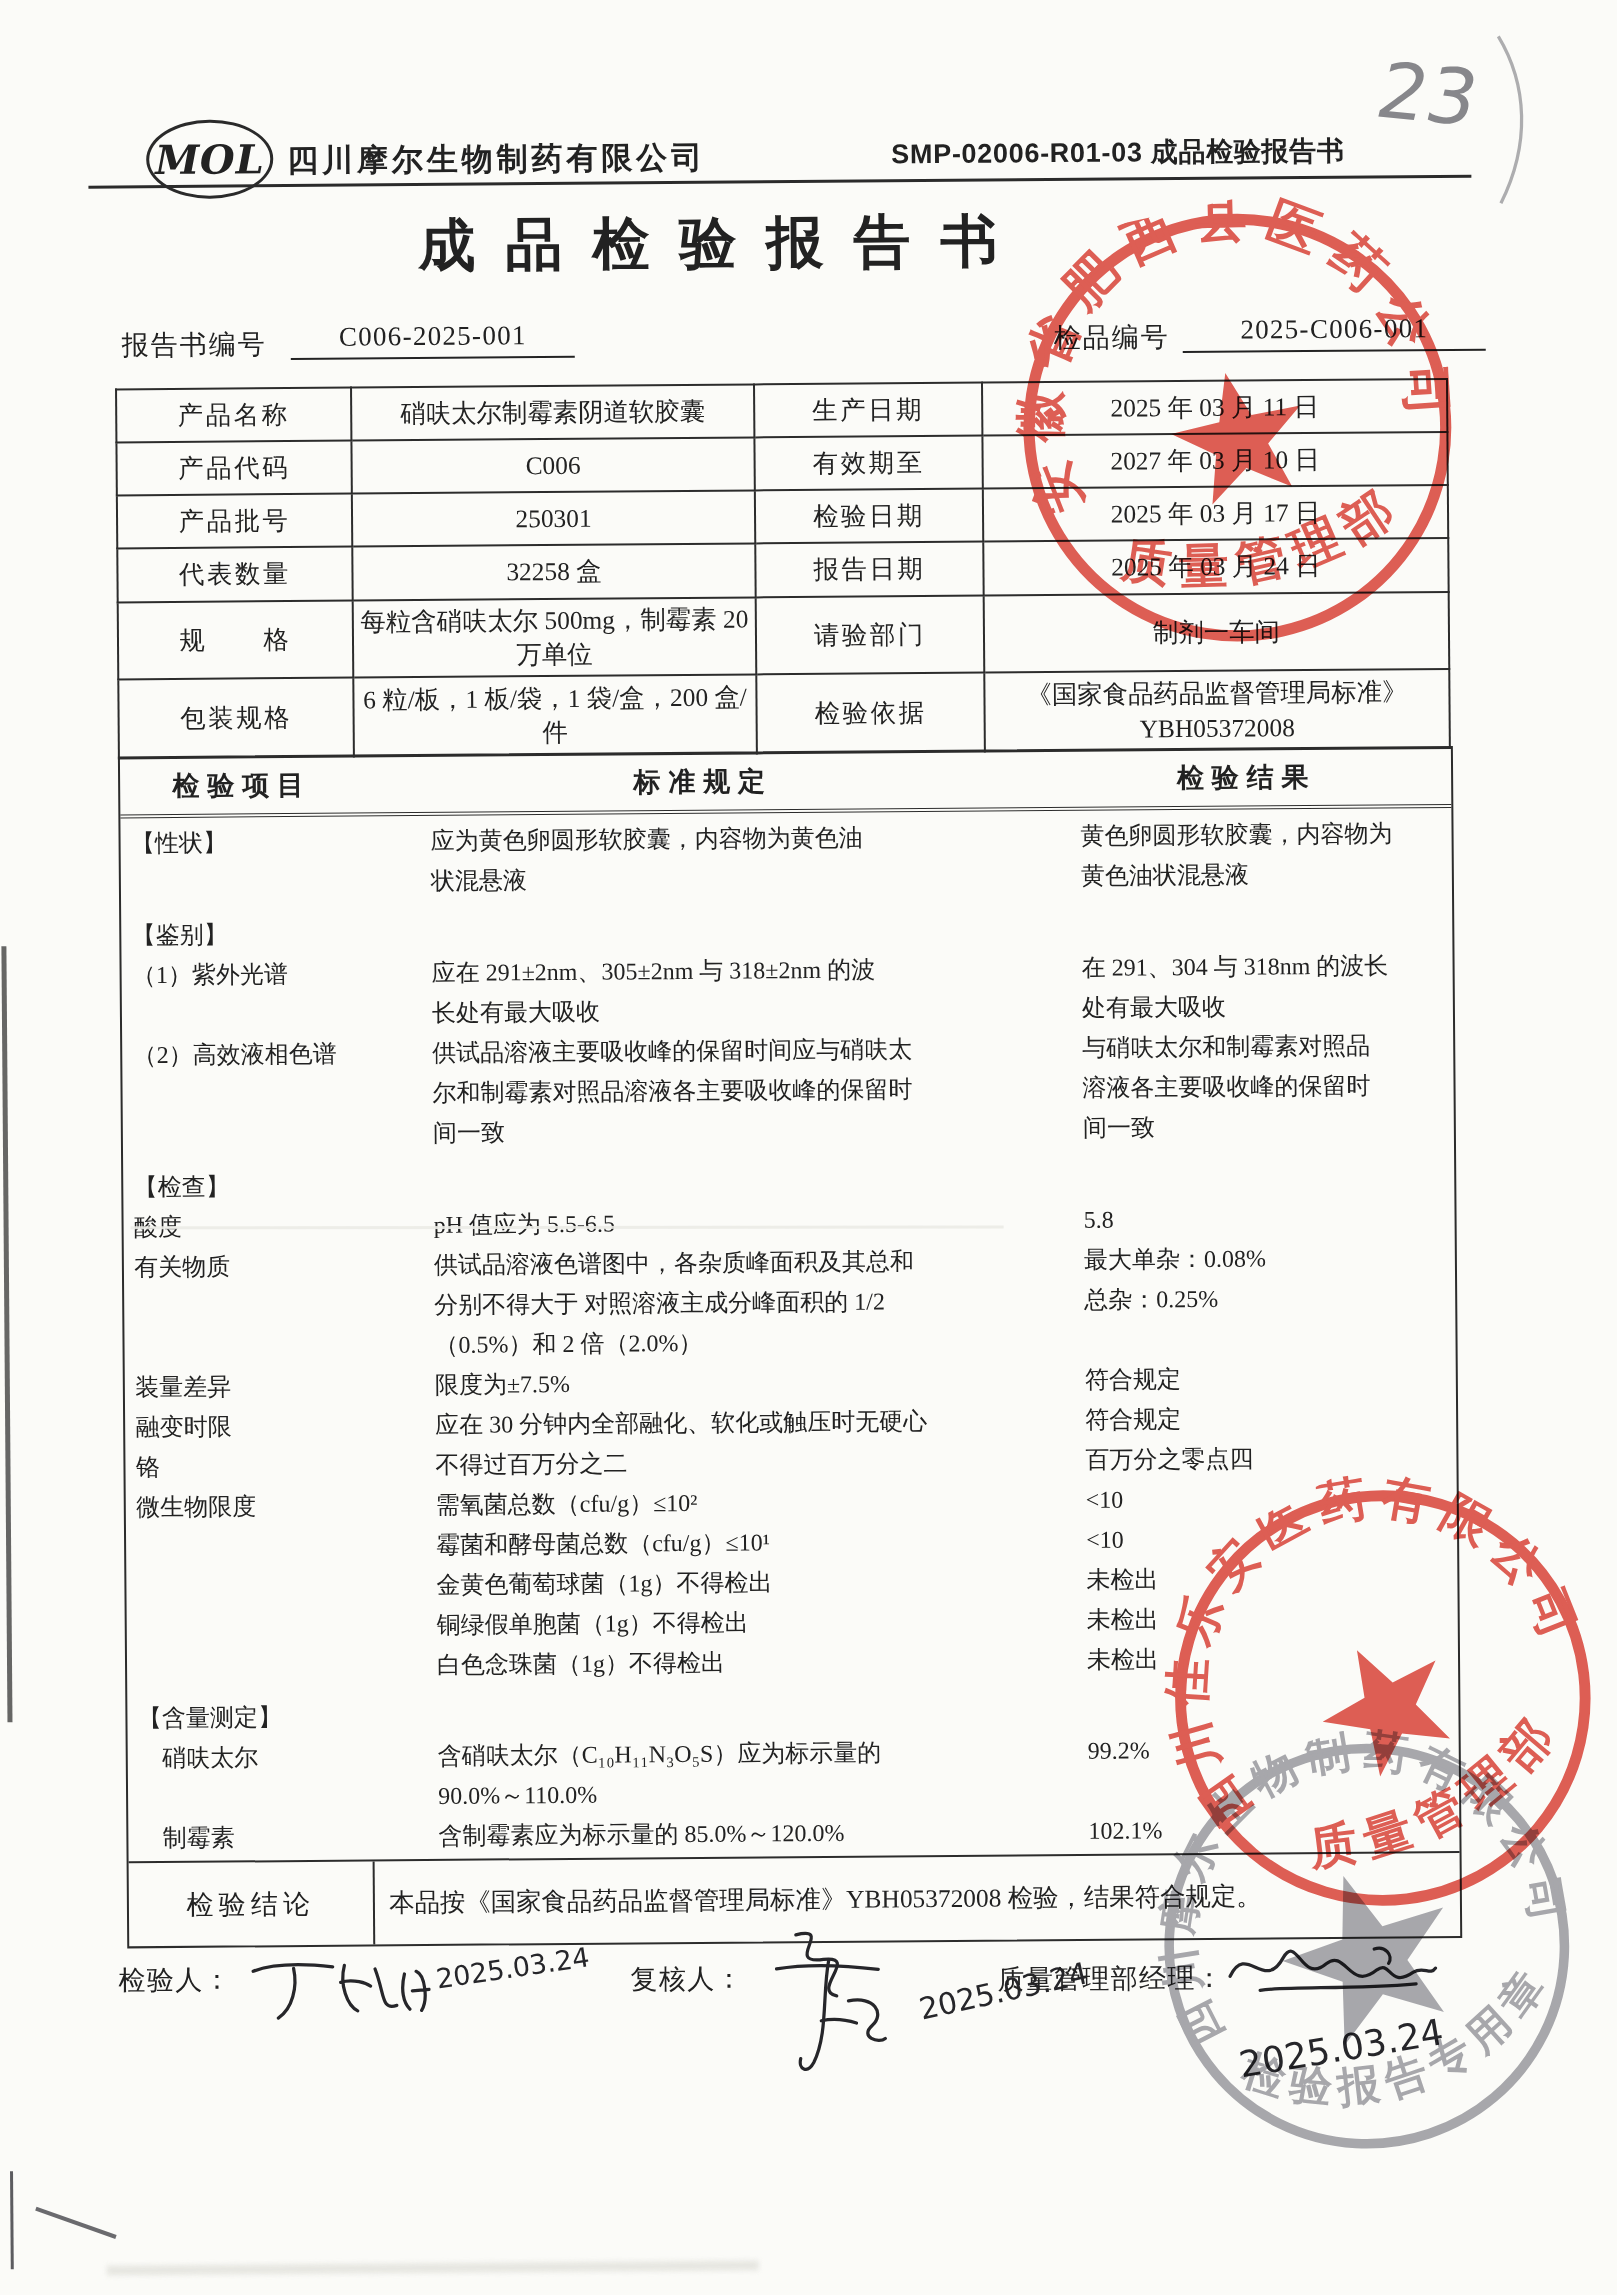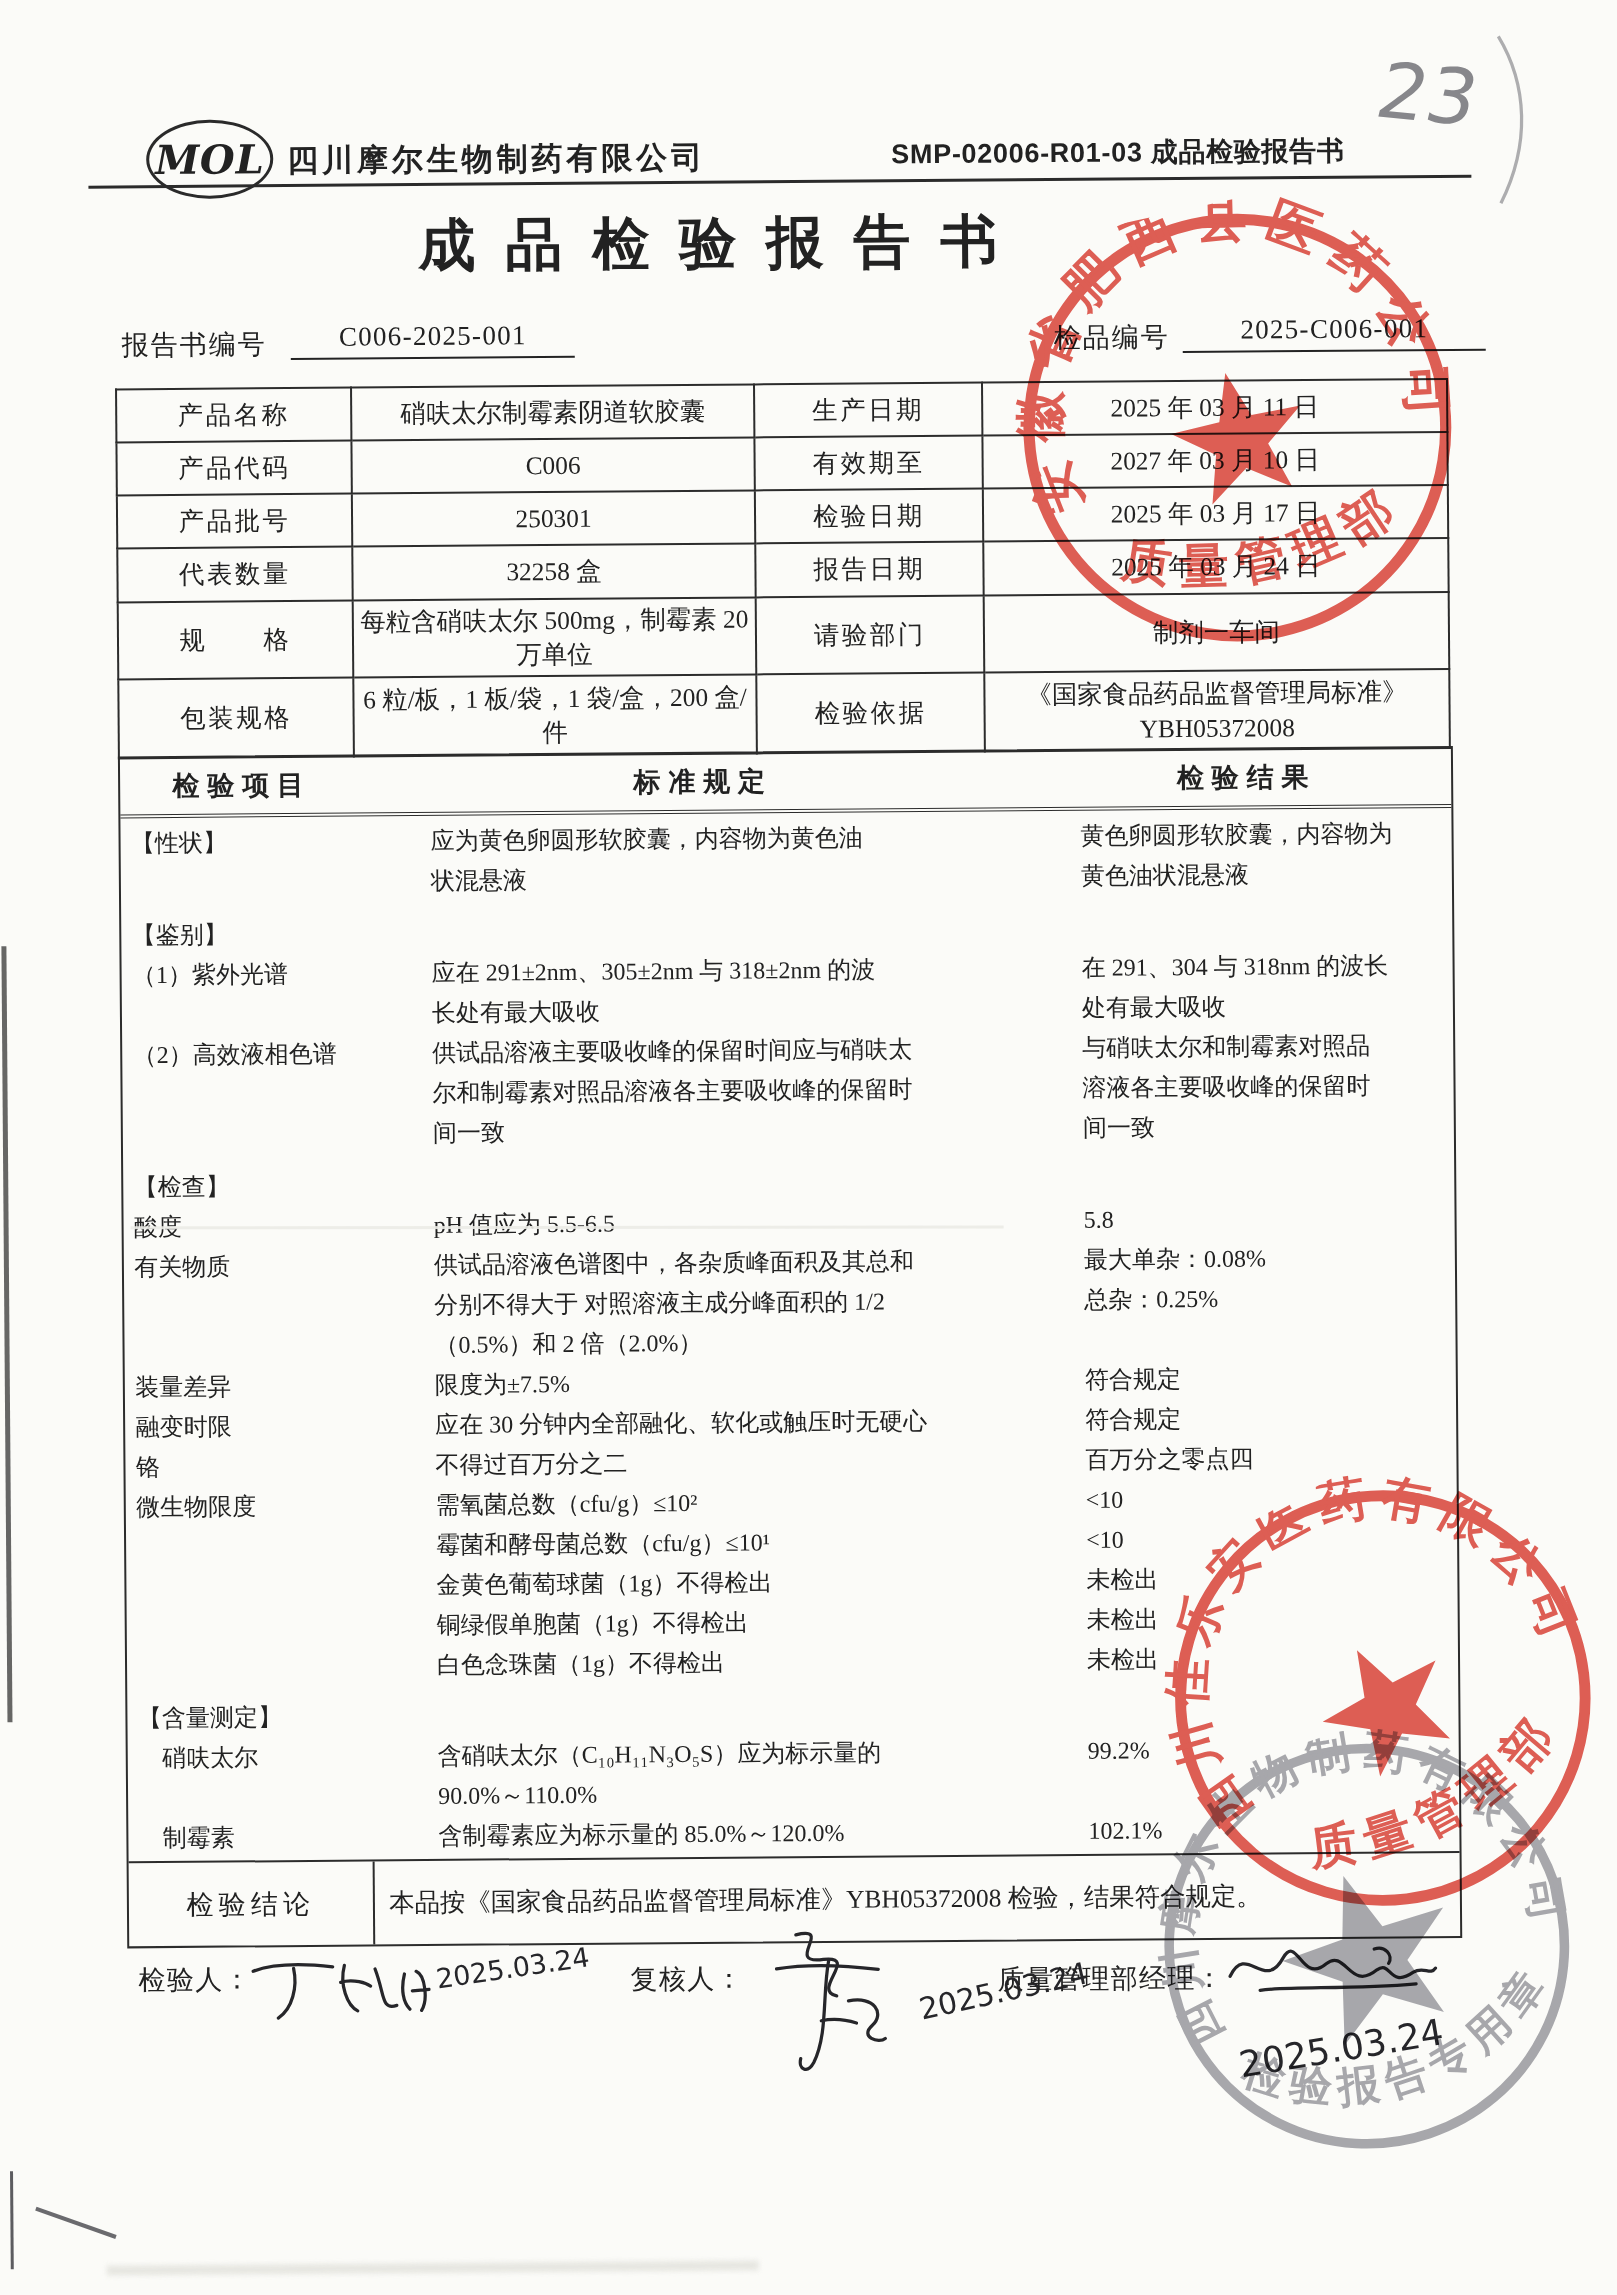--- a/index.html
+++ b/index.html
@@ -277,21 +277,21 @@
             </div>
           </div>
         </div>
       <div class="t2-conclusion">
         <div class="concl-label">检验结论</div>
         <div class="div-line"></div>
         <div class="concl-text">本品按《国家食品药品监督管理局标准》YBH05372008 检验，结果符合规定。</div>
       </div>
     </div>
 
-    <span class="abs sig-label" style="left:132px;top:1957px;">检验人：</span>
+    <span class="abs sig-label" style="left:112px;top:1957px;">检验人：</span>
     <svg class="abs ink" style="left:235px;top:1942px;" width="189" height="85" viewBox="0 0 290 130">
       <path d="M 18,38 C 55,24 105,28 140,32"></path>
       <path d="M 80,34 C 86,62 78,96 56,110"></path>
       <path d="M 158,30 C 150,60 162,92 178,100 M 152,56 C 172,50 192,58 198,62"></path>
       <path d="M 205,36 C 220,76 214,100 238,92"></path>
       <path d="M 250,44 C 244,68 248,88 258,98 M 268,40 C 282,46 286,84 276,100 M 262,70 L 288,68"></path>
     </svg>
     <span class="abs hand" style="left:429px;top:1950px;font-size:27px;transform:rotate(-8deg);">2025.03.24</span>
 
     <span class="abs sig-label" style="left:624px;top:1960px;font-family:Liberation Serif, serif;">复核人：</span>

